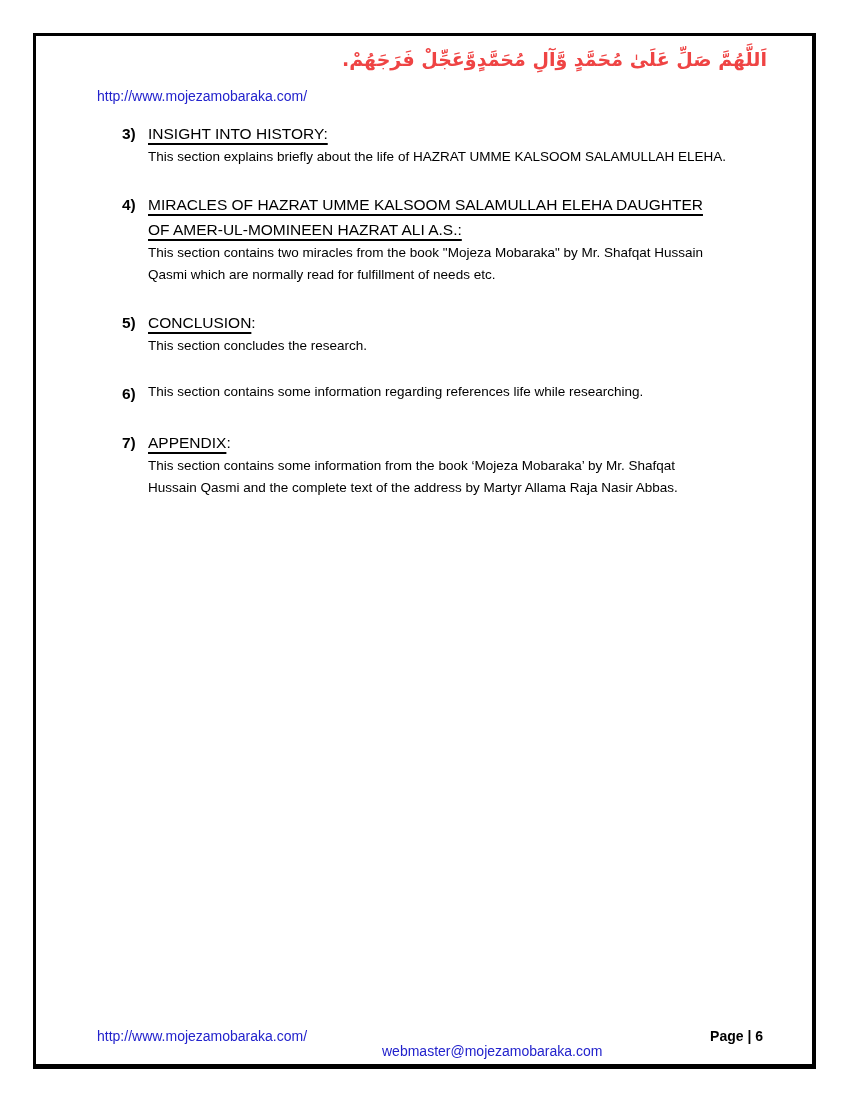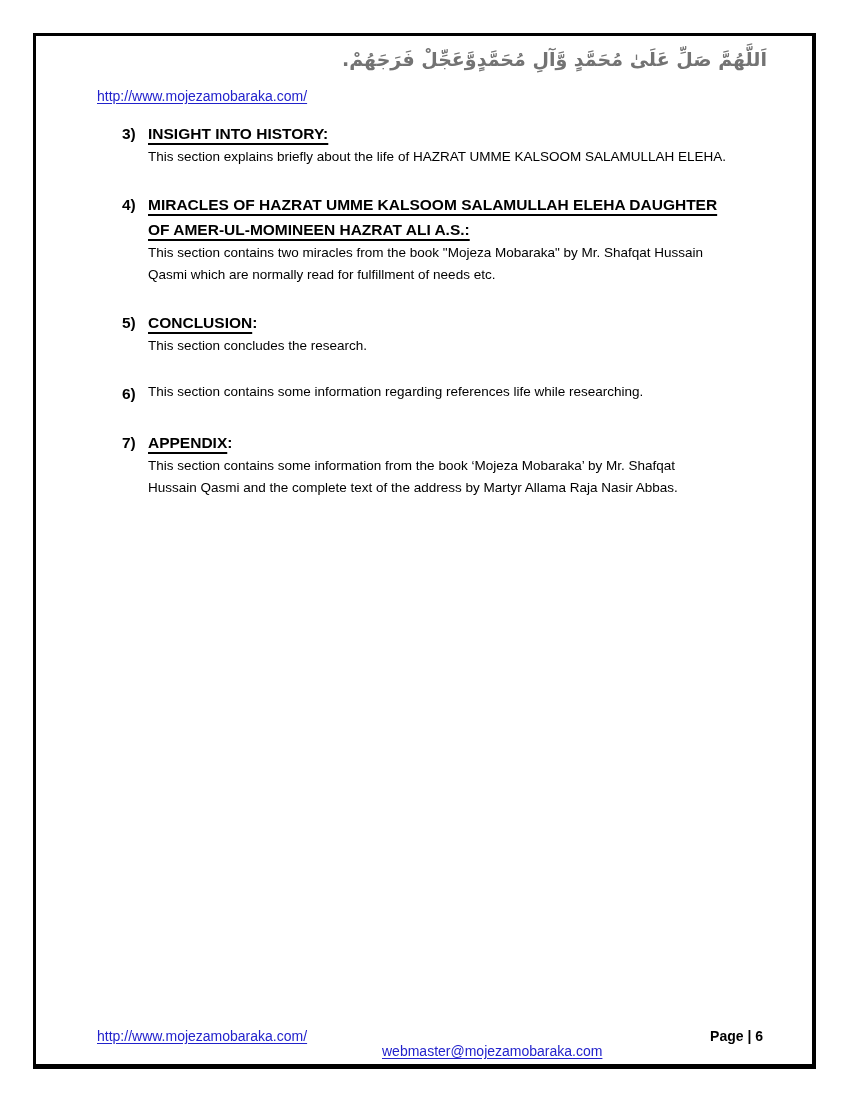--- a/index.html
+++ b/index.html
@@ -22,40 +22,39 @@
     width: 776px;
     height: 1028px;
     background: #ffffff;
     border: 3px solid #000000;
     border-right-width: 4px;
     border-bottom-width: 5px;
     overflow: hidden;
   }
   .lnk {
     color: var(--link, #2222CC);
-    text-decoration: underline;
     text-underline-offset: 2px;
     cursor: pointer;
     font-size: 14px;
   }
   .hdr-link {
     position: absolute;
     left: 61px;
     top: 52px;
   }
   .hdr-arabic {
     position: absolute;
     right: 45px;
     top: 6px;
     direction: rtl;
     font-family: "DejaVu Sans", sans-serif;
     font-weight: bold;
     font-size: 19px;
     line-height: 34px;
-    color: #737373;
+    color: #ef4444;
     white-space: nowrap;
   }
   .content {
     position: absolute;
     top: 85px;
     left: 86px;
     right: 20px;
   }
   .section {
     display: flex;
@@ -65,21 +64,21 @@
     flex: none;
     width: 26px;
     font-size: 15.5px;
     font-weight: bold;
     line-height: 25px;
     color: #000000;
   }
   .sec-text { flex: 1; min-width: 0; }
   .sec-title {
     font-size: 15.5px;
-    font-weight: bold;
+    font-weight: normal;
     line-height: 25px;
     color: #000000;
     white-space: pre;
   }
   .sec-title .u {
     text-decoration: underline;
     text-decoration-thickness: 2px;
     text-underline-offset: 4px;
   }
   .sec-body {

